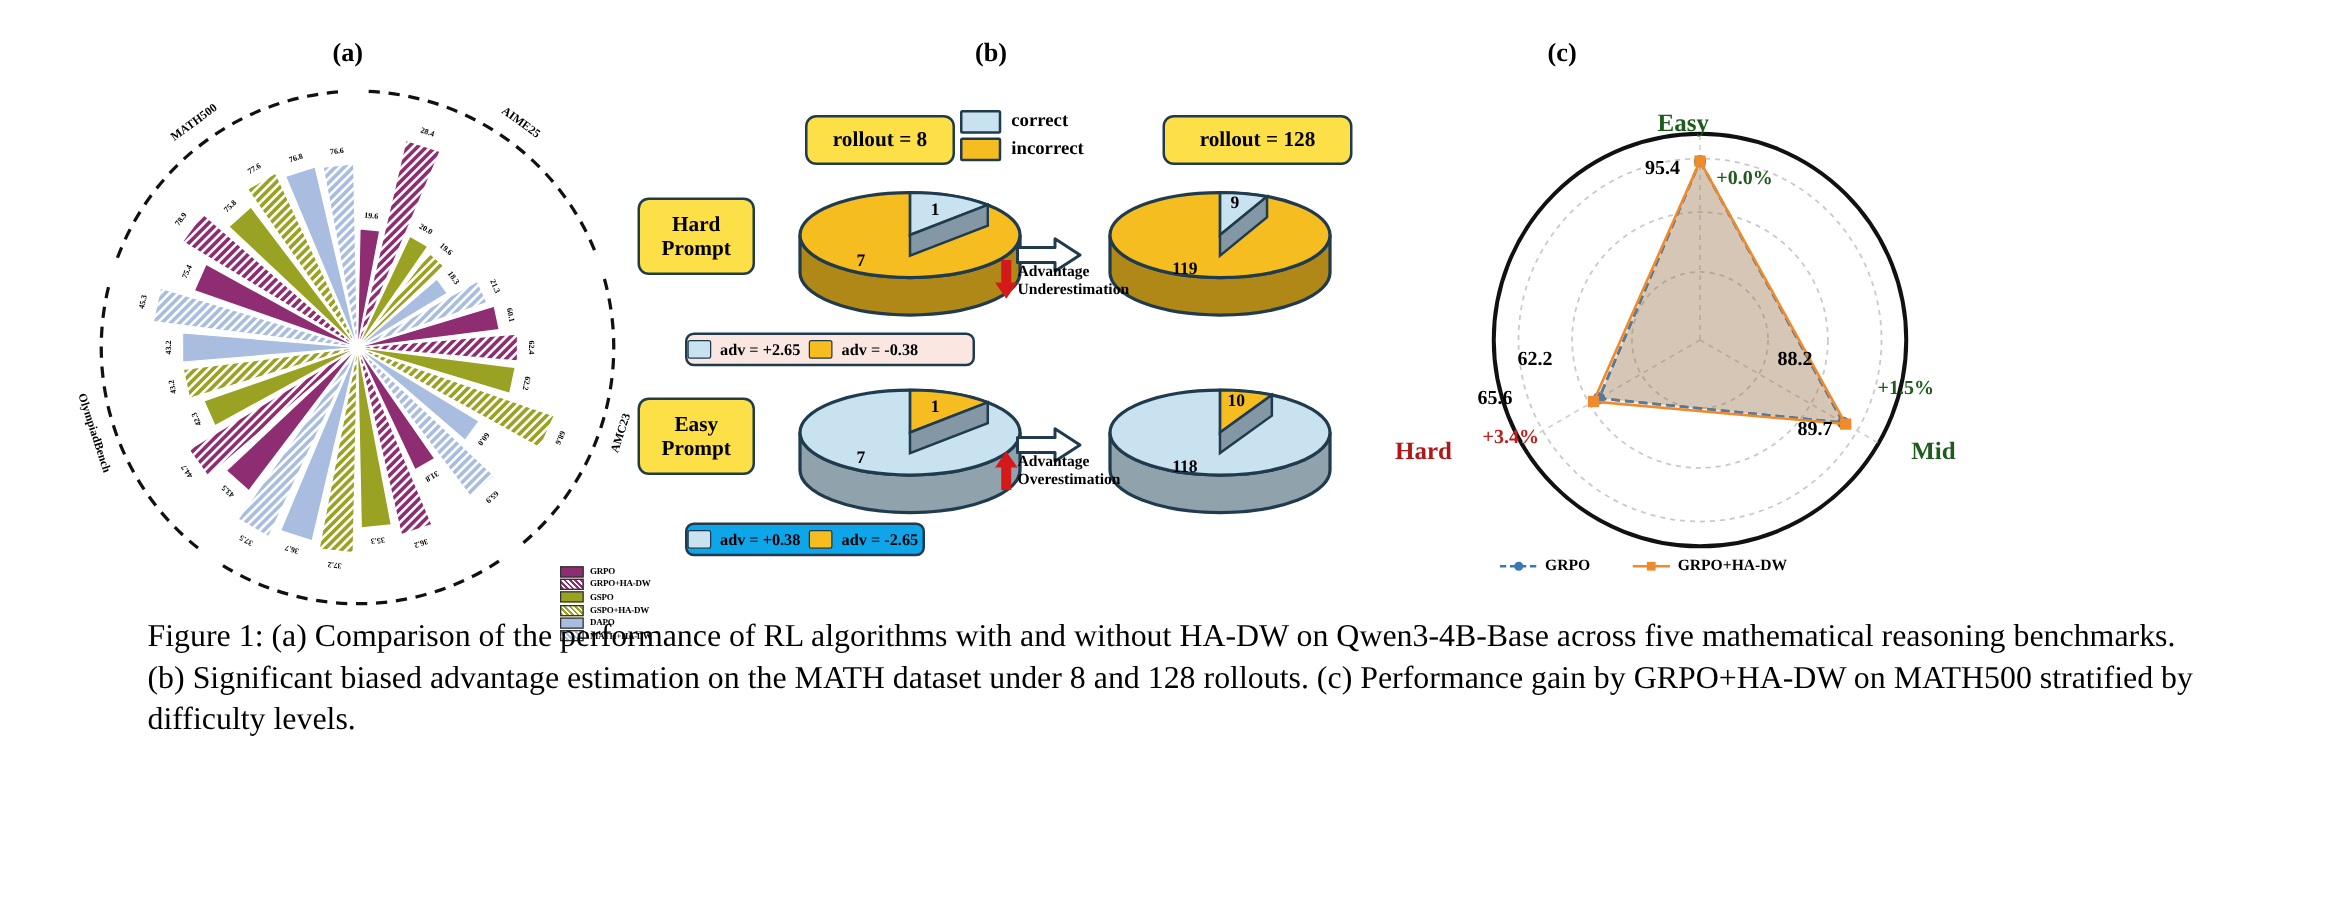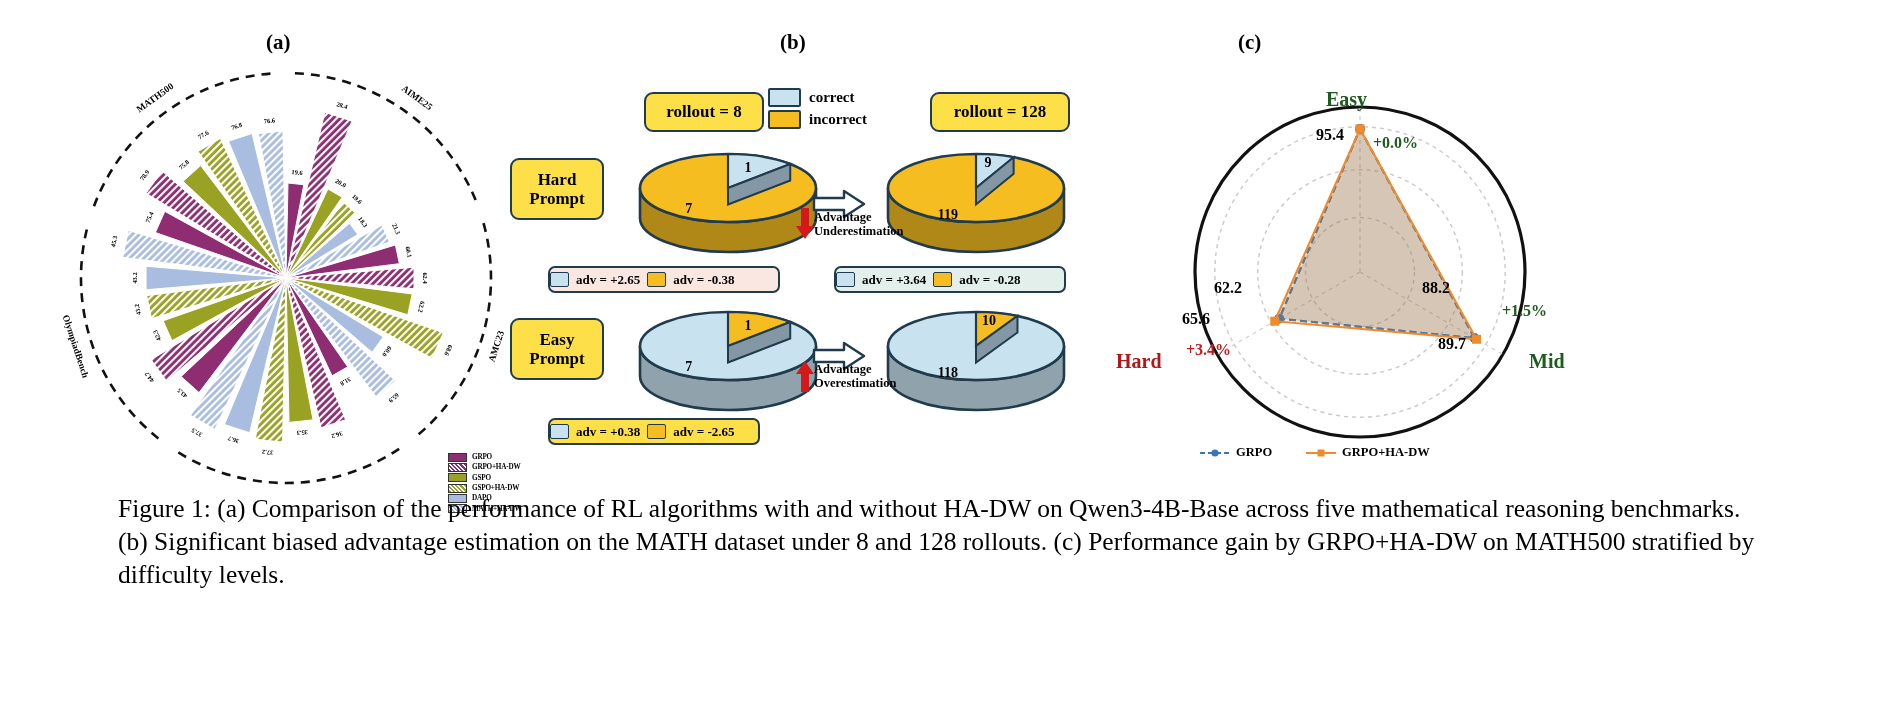--- a/index.html
+++ b/index.html
@@ -16,36 +16,36 @@
   #legend-a .lg-row{display:flex;align-items:center;height:10.3px;}
   #legend-a .lg-sw{width:17px;height:7px;margin-right:5px;border:0.4px solid #333;}
   #legend-a .lg-tx{font-size:7.2px;font-weight:bold;font-family:"Liberation Serif",serif;letter-spacing:-0.2px;white-space:nowrap;}
 
   
   #panel-b{position:absolute;left:608px;top:78px;width:500px;height:380px;}
   .tagbox{position:absolute;background:#fde047;border:2.6px solid #1f3b4d;border-radius:9px;
           display:flex;align-items:center;justify-content:center;text-align:center;
           font-weight:bold;font-family:"Liberation Serif",serif;box-sizing:border-box;}
   #rollout8{left:36px;top:14px;width:120px;height:40px;font-size:17px;}
-  #rollout128{left:322px;top:14px;width:140px;height:40px;font-size:17px;}
+  #rollout128{left:322px;top:14px;width:152px;height:40px;font-size:17px;}
   #hard-prompt{left:-98px;top:80px;width:94px;height:62px;font-size:17px;line-height:1.12;}
   #easy-prompt{left:-98px;top:240px;width:94px;height:62px;font-size:17px;line-height:1.12;}
 
   #legend-b{position:absolute;left:160px;top:10px;width:120px;}
   #legend-b .lb-row{display:flex;align-items:center;margin-bottom:3px;}
   #legend-b .lb-sw{width:29px;height:15px;border:2.2px solid #1f3b4d;border-radius:2px;margin-right:8px;}
   #legend-b .lb-tx{font-size:15px;font-weight:bold;font-family:"Liberation Serif",serif;}
 
   .advbar{position:absolute;border:2.2px solid #1f3b4d;border-radius:7px;height:27px;
           display:flex;align-items:center;gap:7px;box-sizing:border-box;}
   .advbar .chip{width:17px;height:13px;border:1.6px solid #1f3b4d;border-radius:2px;}
   .advbar .atx{font-size:13px;font-weight:bold;font-family:"Liberation Serif",serif;white-space:nowrap;}
   #adv-hard{left:-60px;top:188px;width:232px;background:#fbe7e2;}
   #adv-hard2{left:226px;top:188px;width:232px;background:#e3efeb;}
-  #adv-easy{left:-60px;top:340px;width:212px;background:#fde047;}
+  #adv-easy{left:-60px;top:340px;width:192px;background:#0ea5e9;}
   #adv-easy2{left:226px;top:340px;width:232px;background:#e3efeb;}
 
   .arrow-note{position:absolute;font-size:12.5px;font-weight:bold;line-height:1.12;font-family:"Liberation Serif",serif;}
   #note-under{left:206px;top:132px;}
   #note-over{left:206px;top:284px;}
 
   
   #panel-c{position:absolute;left:1130px;top:60px;width:470px;height:420px;}
   .radar-txt{position:absolute;font-weight:bold;font-family:"Liberation Serif",serif;}
   #t-easy{left:196px;top:28px;font-size:20px;color:#1d5c1d;}
@@ -264,26 +264,20 @@
 Underestimation</div>
   <div class="arrow-note" id="note-over" style="white-space:pre-line">Advantage
 Overestimation</div>
 
   <div class="advbar" id="adv-hard">
     <span class="chip" style="background:#c8e2f0"></span>
     <span class="atx">adv = +2.65</span>
     <span class="chip" style="background:#f5bd20"></span>
     <span class="atx">adv = -0.38</span>
   </div>
-  <div class="advbar" id="adv-hard2">
-    <span class="chip" style="background:#c8e2f0"></span>
-    <span class="atx">adv = +3.64</span>
-    <span class="chip" style="background:#f5bd20"></span>
-    <span class="atx">adv = -0.28</span>
-  </div>
   <div class="advbar" id="adv-easy">
     <span class="chip" style="background:#c8e2f0"></span>
     <span class="atx">adv = +0.38</span>
     <span class="chip" style="background:#f5bd20"></span>
     <span class="atx">adv = -2.65</span>
   </div>
 </div>
 
 <div id="panel-c">
   <svg style="position:absolute;left:0;top:0;" width="470" height="420" viewBox="0 0 470 420">

